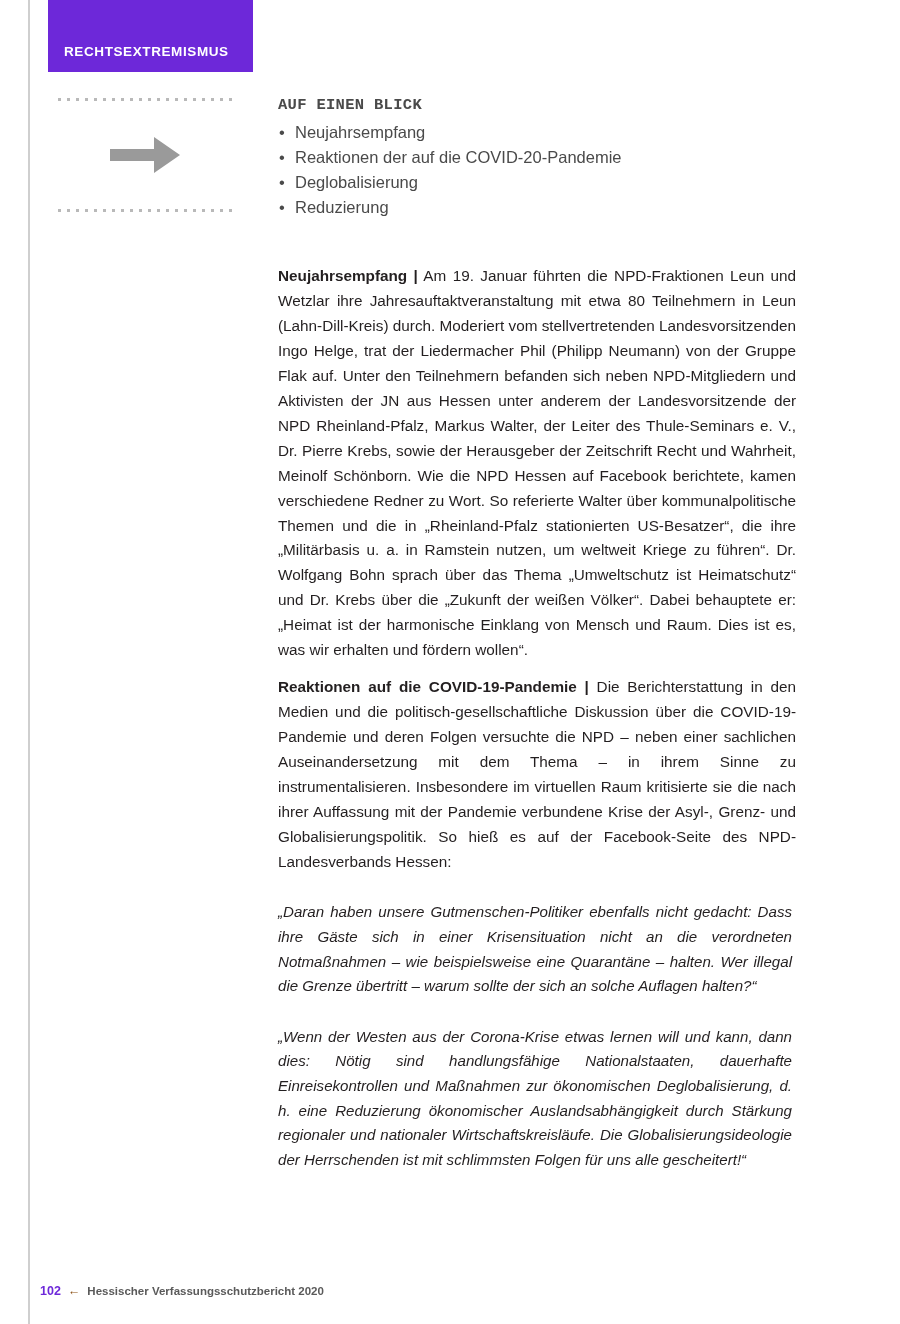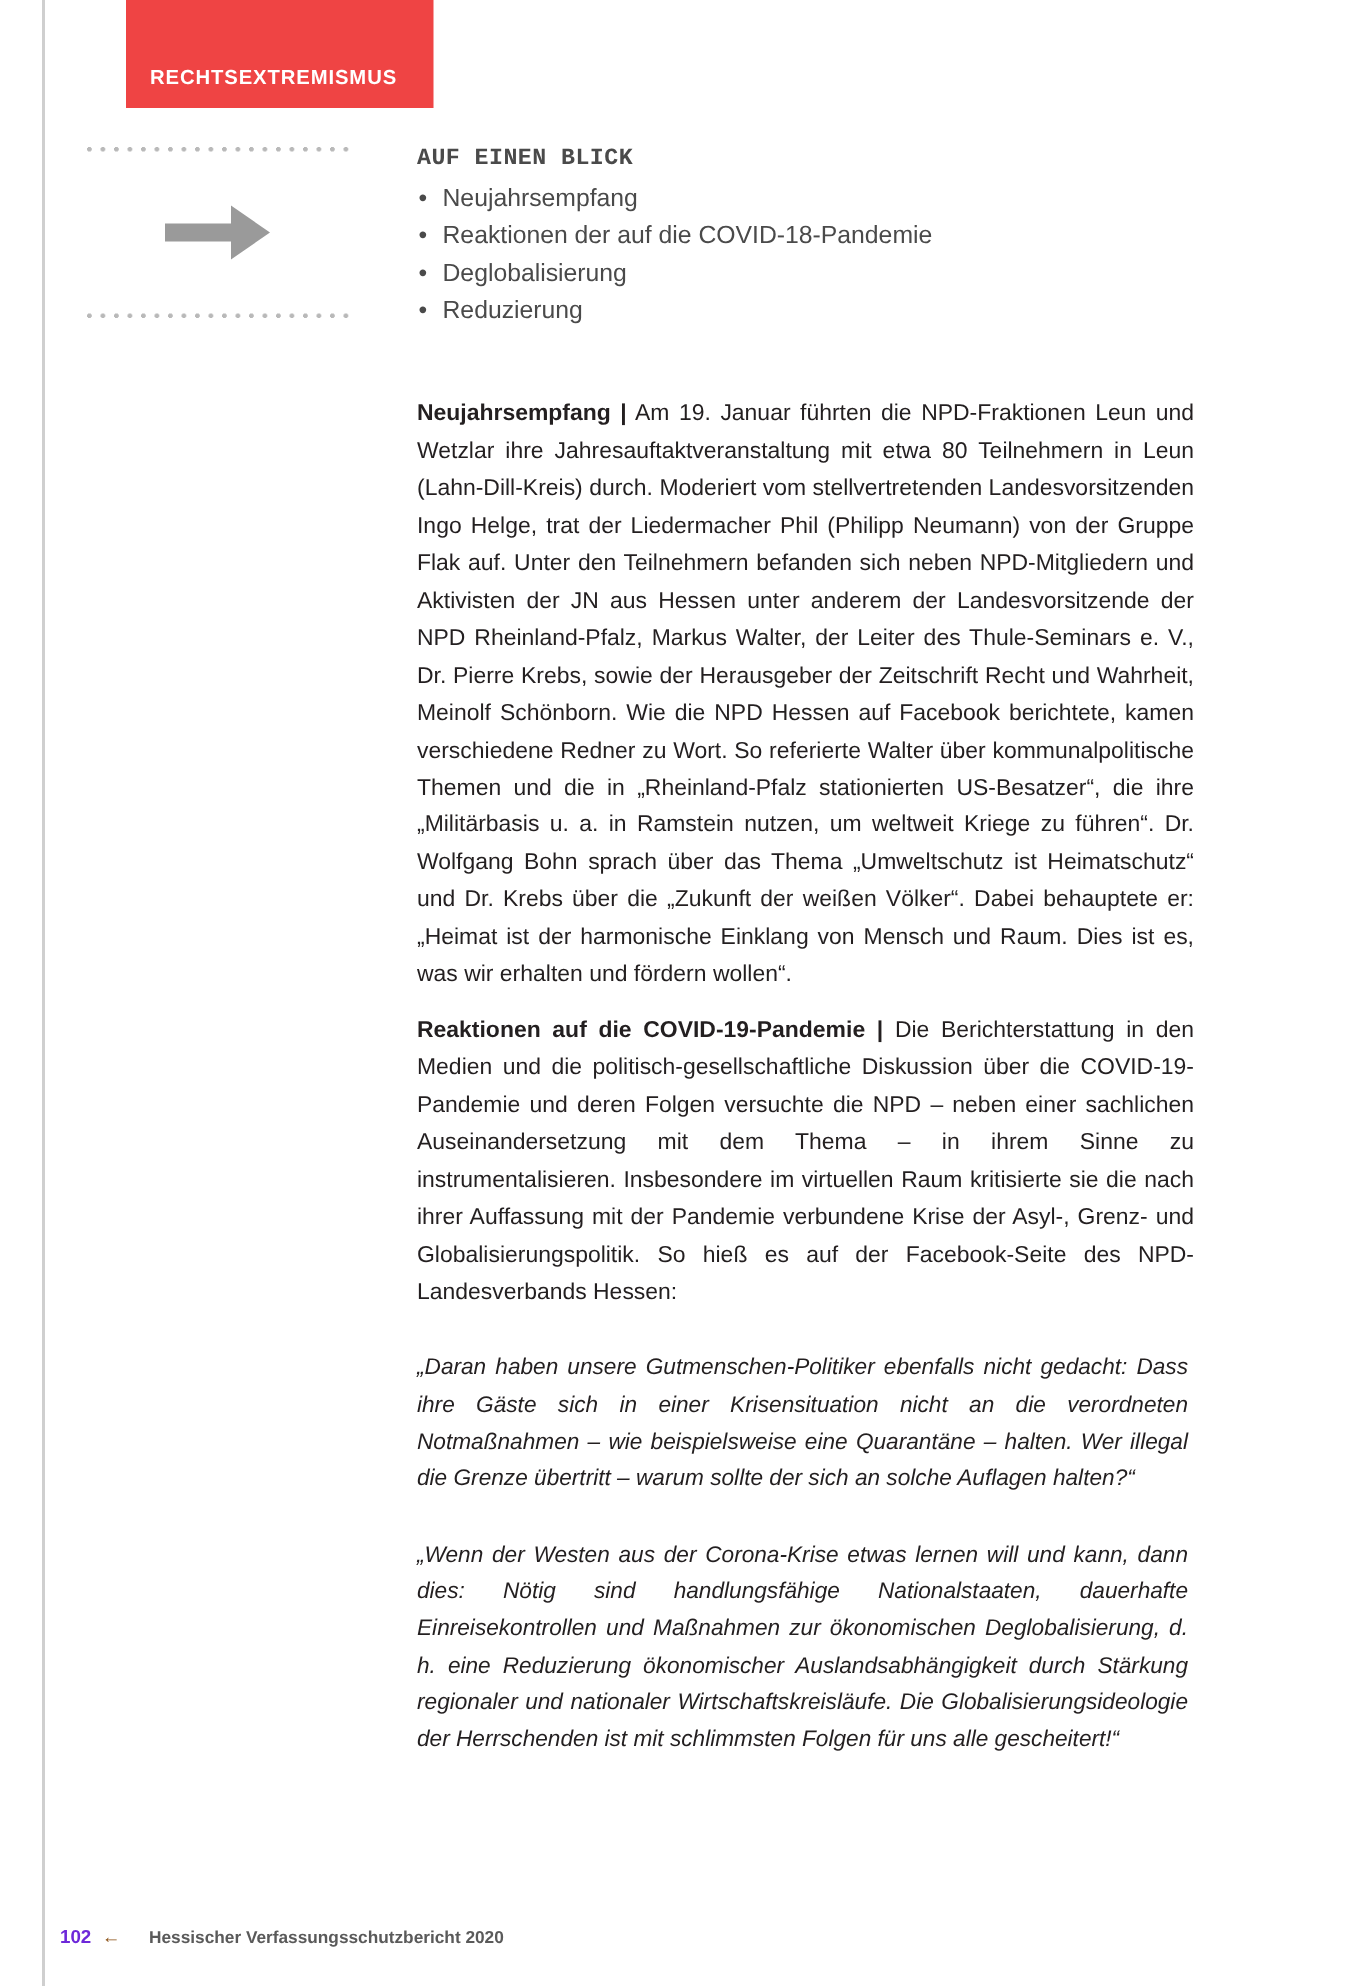--- a/index.html
+++ b/index.html
@@ -26,23 +26,22 @@
     background: #cfcfcf;
   }
 
   
   .category-tab {
     position: absolute;
     left: 48px;
     top: 0;
     width: 205px;
     height: 72px;
-    background: #ef4444;
+    background: #6d28d9;
     box-sizing: border-box;
-    margin-left: 36px;
   }
   .category-tab .label {
     position: absolute;
     left: 16px;
     bottom: 13px;
     color: #ffffff;
     font-size: 13.5px;
     font-weight: bold;
     letter-spacing: 0.6px;
   }
@@ -146,21 +145,20 @@
   }
   .footer .back-arrow {
     font-size: 12.5px;
     color: #8a4f12;
     line-height: 1;
   }
   .footer .footer-title {
     font-size: 11.5px;
     font-weight: bold;
     color: #5a5a5a;
-    margin-left: 12px;
   }
 </style>
 </head>
 <body>
 
 <div class="page-edge-rule"></div>
 
 <div class="category-tab">
   <div class="label">RECHTSEXTREMISMUS</div>
 </div>
@@ -173,21 +171,21 @@
     </svg>
   </div>
   <div class="dot-rule"></div>
 </div>
 
 <div class="content">
 
   <div class="summary-title">AUF EINEN BLICK</div>
   <ul class="summary-list">
     <li>Neujahrsempfang</li>
-    <li>Reaktionen der auf die COVID-18-Pandemie</li>
+    <li>Reaktionen der auf die COVID-20-Pandemie</li>
     <li>Deglobalisierung</li>
     <li>Reduzierung</li>
   </ul>
 
   <p class="body-para first">
     <span class="lead-in">Neujahrsempfang |</span><span> Am 19. Januar führten die NPD-Fraktionen Leun und Wetzlar ihre Jahresauftaktveranstaltung mit etwa 80 Teilnehmern in Leun (Lahn-Dill-Kreis) durch. Moderiert vom stellvertretenden Landesvorsitzenden Ingo Helge, trat der Liedermacher Phil (Philipp Neumann) von der Gruppe Flak auf. Unter den Teilnehmern befanden sich neben NPD-Mitgliedern und Aktivisten der JN aus Hessen unter anderem der Landesvorsitzende der NPD Rheinland-Pfalz, Markus Walter, der Leiter des Thule-Seminars e. V., Dr. Pierre Krebs, sowie der Herausgeber der Zeitschrift Recht und Wahrheit, Meinolf Schönborn. Wie die NPD Hessen auf Facebook berichtete, kamen verschiedene Redner zu Wort. So referierte Walter über kommunalpolitische Themen und die in „Rheinland-Pfalz stationierten US-Besatzer“, die ihre „Militärbasis u. a. in Ramstein nutzen, um weltweit Kriege zu führen“. Dr. Wolfgang Bohn sprach über das Thema „Umweltschutz ist Heimatschutz“ und Dr. Krebs über die „Zukunft der weißen Völker“. Dabei behauptete er: „Heimat ist der harmonische Einklang von Mensch und Raum. Dies ist es, was wir erhalten und fördern wollen“.</span>
   </p>
 
   <p class="body-para">
     <span class="lead-in">Reaktionen auf die COVID-19-Pandemie |</span><span> Die Berichterstattung in den Medien und die politisch-gesellschaftliche Diskussion über die COVID-19-Pandemie und deren Folgen versuchte die NPD – neben einer sachlichen Auseinandersetzung mit dem Thema – in ihrem Sinne zu instrumentalisieren. Insbesondere im virtuellen Raum kritisierte sie die nach ihrer Auffassung mit der Pandemie verbundene Krise der Asyl-, Grenz- und Globalisierungspolitik. So hieß es auf der Facebook-Seite des NPD-Landesverbands Hessen:</span>

